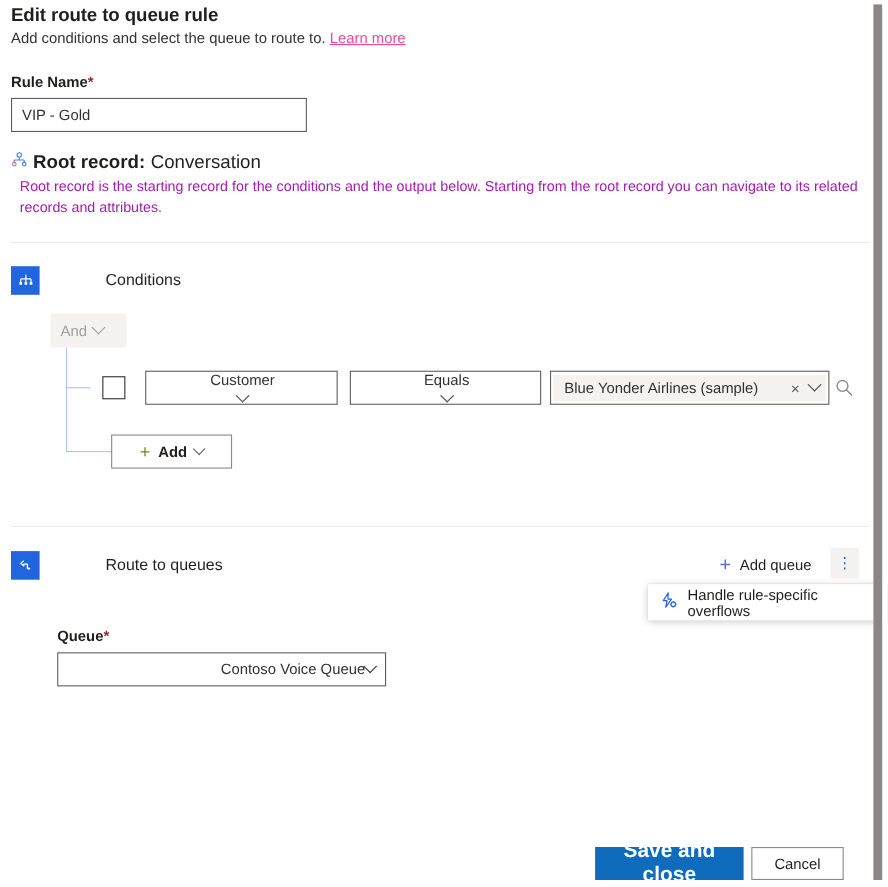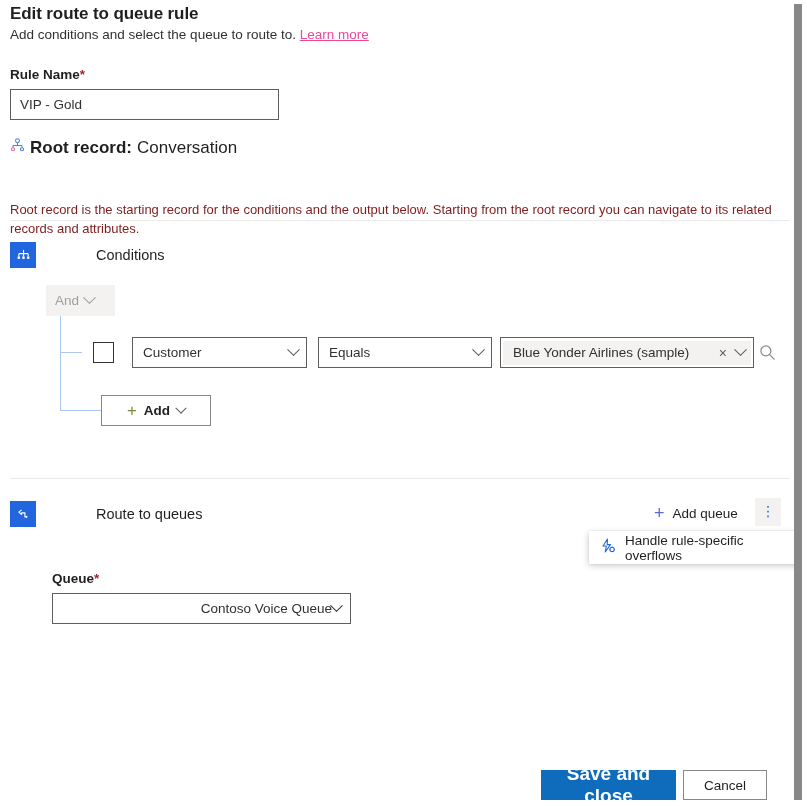--- a/index.html
+++ b/index.html
@@ -41,22 +41,22 @@
   }
 
   
   .root-line {
     position: absolute; left: 10px; top: 138px;
     font-size: 17px; color: #201f1e;
     display: flex; align-items: center; gap: 5px;
   }
   .root-line .b { font-weight: bold; }
   .root-desc {
-    position: absolute; left: 10px; top: 160px; width: 772px;
-    font-size: 13px; color: #7f1d1d; line-height: 19px; margin-top: 40px;
+    position: absolute; left: 18px; top: 160px; width: 772px;
+    font-size: 13px; color: #a21caf; line-height: 19px;
   }
 
   .divider {
     position: absolute; left: 10px; width: 780px; height: 1px;
     background: #edebe9;
   }
   .d1 { top: 220px; }
   .d2 { top: 478px; }
 
   
@@ -89,21 +89,21 @@
   .tree-h2 { position:absolute; left:60px; top:410px; width:42px; height:1px; background:#a9c7ef; }
 
   .cond-check {
     position: absolute; left: 93px; top: 342px;
     width: 21px; height: 21px; border: 1.5px solid #323130; background: #fff;
   }
   .sel {
     position: absolute; height: 31px; background: #fff;
     border: 1px solid #605e5c;
     display: flex; align-items: center; justify-content: space-between;
-    padding: 0 8px 0 10px; font-size: 13.5px; color: #323130;
+    padding: 0 8px 0 10px; font-size: 13.5px; color: #323130; flex-direction: column;
   }
   .sel .chev { color:#605e5c; }
   .sel-attr  { left: 132px; top: 337px; width: 175px; }
   .sel-op    { left: 318px; top: 337px; width: 174px; }
 
   .val-field {
     position: absolute; left: 500px; top: 337px; width: 254px; height: 31px;
     border: 1px solid #605e5c; background: #fff;
     display: flex; align-items: center; padding: 2px;
   }

